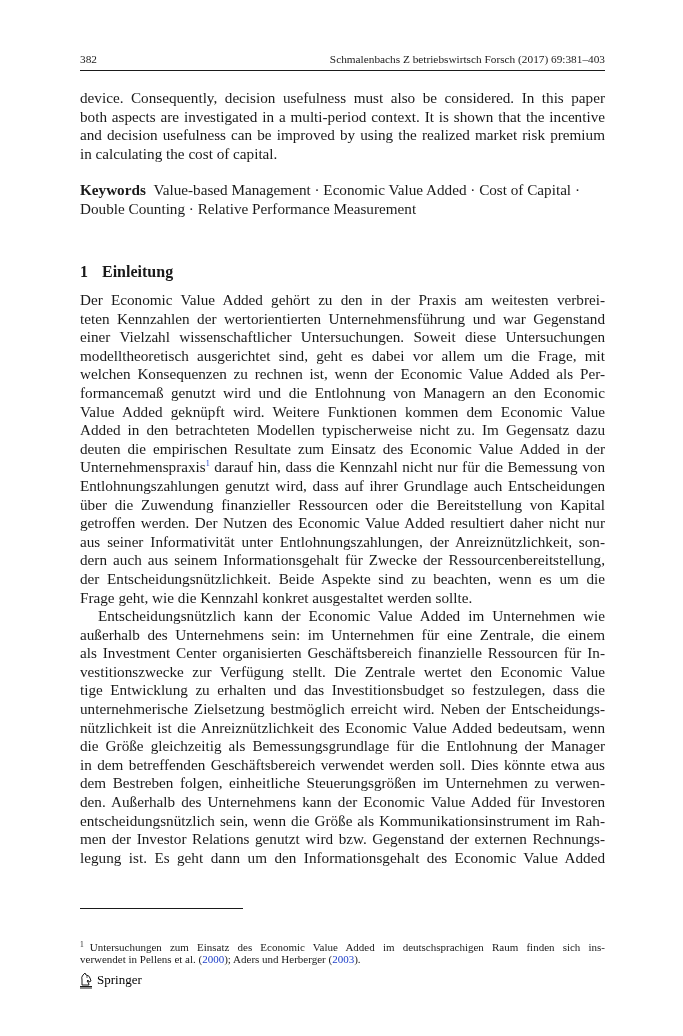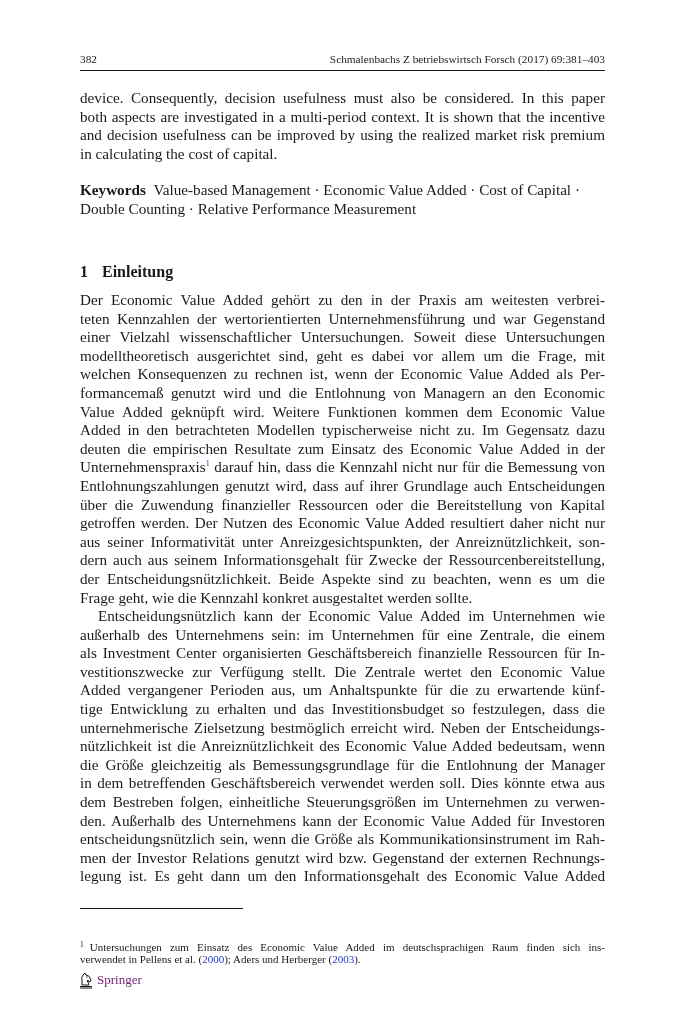--- a/index.html
+++ b/index.html
@@ -22,21 +22,21 @@
   .body { top: 291px; }
   .indent { padding-left: 18px; }
   sup.fn { font-size: 8px; color: #1a3cc8; vertical-align: 6px; line-height: 0; }
 
   .fn-rule { position: absolute; left: 80px; top: 908px; width: 163px; height: 1px; background: #1a1a1a; }
   .footnote { position: absolute; left: 80px; top: 936px; width: 525px; font-size: 11px; line-height: 17px; }
   .footnote .fnnum { font-size: 7.5px; vertical-align: 4px; margin-right: 6px; }
   .footnote a { color: #1a3cc8; text-decoration: none; }
 
   .springer { position: absolute; left: 78px; top: 970px; height: 20px; display: flex; align-items: center;
-              font-size: 13px; color: #701a75; }
+              font-size: 13px; color: #000000; }
   .springer svg { margin-right: 3px; }
 </style>
 </head>
 <body>
 
 <div class="header">
   <span class="pg">382</span>
   <span class="journal">Schmalenbachs Z betriebswirtsch Forsch (2017) 69:381–403</span>
 </div>
 <div class="header-rule"></div>
@@ -66,31 +66,30 @@
     <span class="line">modelltheoretisch ausgerichtet sind, geht es dabei vor allem um die Frage, mit</span>
     <span class="line">welchen Konsequenzen zu rechnen ist, wenn der Economic Value Added als Per-</span>
     <span class="line">formancemaß genutzt wird und die Entlohnung von Managern an den Economic</span>
     <span class="line">Value Added geknüpft wird. Weitere Funktionen kommen dem Economic Value</span>
     <span class="line">Added in den betrachteten Modellen typischerweise nicht zu. Im Gegensatz dazu</span>
     <span class="line">deuten die empirischen Resultate zum Einsatz des Economic Value Added in der</span>
     <span class="line"><span>Unternehmenspraxis</span><sup class="fn">1</sup><span> darauf hin, dass die Kennzahl nicht nur für die Bemessung von</span></span>
     <span class="line">Entlohnungszahlungen genutzt wird, dass auf ihrer Grundlage auch Entscheidungen</span>
     <span class="line">über die Zuwendung finanzieller Ressourcen oder die Bereitstellung von Kapital</span>
     <span class="line">getroffen werden. Der Nutzen des Economic Value Added resultiert daher nicht nur</span>
-    <span class="line">aus seiner Informativität unter Anreizgesichtspunkten, der Anreiznützlichkeit, son-</span>
+    <span class="line">aus seiner Informativität unter Entlohnungszahlungen, der Anreiznützlichkeit, son-</span>
     <span class="line">dern auch aus seinem Informationsgehalt für Zwecke der Ressourcenbereitstellung,</span>
     <span class="line">der Entscheidungsnützlichkeit. Beide Aspekte sind zu beachten, wenn es um die</span>
     <span class="line last">Frage geht, wie die Kennzahl konkret ausgestaltet werden sollte.</span>
   </div>
   <div>
     <span class="line indent">Entscheidungsnützlich kann der Economic Value Added im Unternehmen wie</span>
     <span class="line">außerhalb des Unternehmens sein: im Unternehmen für eine Zentrale, die einem</span>
     <span class="line">als Investment Center organisierten Geschäftsbereich finanzielle Ressourcen für In-</span>
     <span class="line">vestitionszwecke zur Verfügung stellt. Die Zentrale wertet den Economic Value</span>
-    <span class="line">Added vergangener Perioden aus, um Anhaltspunkte für die zu erwartende künf-</span>
     <span class="line">tige Entwicklung zu erhalten und das Investitionsbudget so festzulegen, dass die</span>
     <span class="line">unternehmerische Zielsetzung bestmöglich erreicht wird. Neben der Entscheidungs-</span>
     <span class="line">nützlichkeit ist die Anreiznützlichkeit des Economic Value Added bedeutsam, wenn</span>
     <span class="line">die Größe gleichzeitig als Bemessungsgrundlage für die Entlohnung der Manager</span>
     <span class="line">in dem betreffenden Geschäftsbereich verwendet werden soll. Dies könnte etwa aus</span>
     <span class="line">dem Bestreben folgen, einheitliche Steuerungsgrößen im Unternehmen zu verwen-</span>
     <span class="line">den. Außerhalb des Unternehmens kann der Economic Value Added für Investoren</span>
     <span class="line">entscheidungsnützlich sein, wenn die Größe als Kommunikationsinstrument im Rah-</span>
     <span class="line">men der Investor Relations genutzt wird bzw. Gegenstand der externen Rechnungs-</span>
     <span class="line">legung ist. Es geht dann um den Informationsgehalt des Economic Value Added</span>

